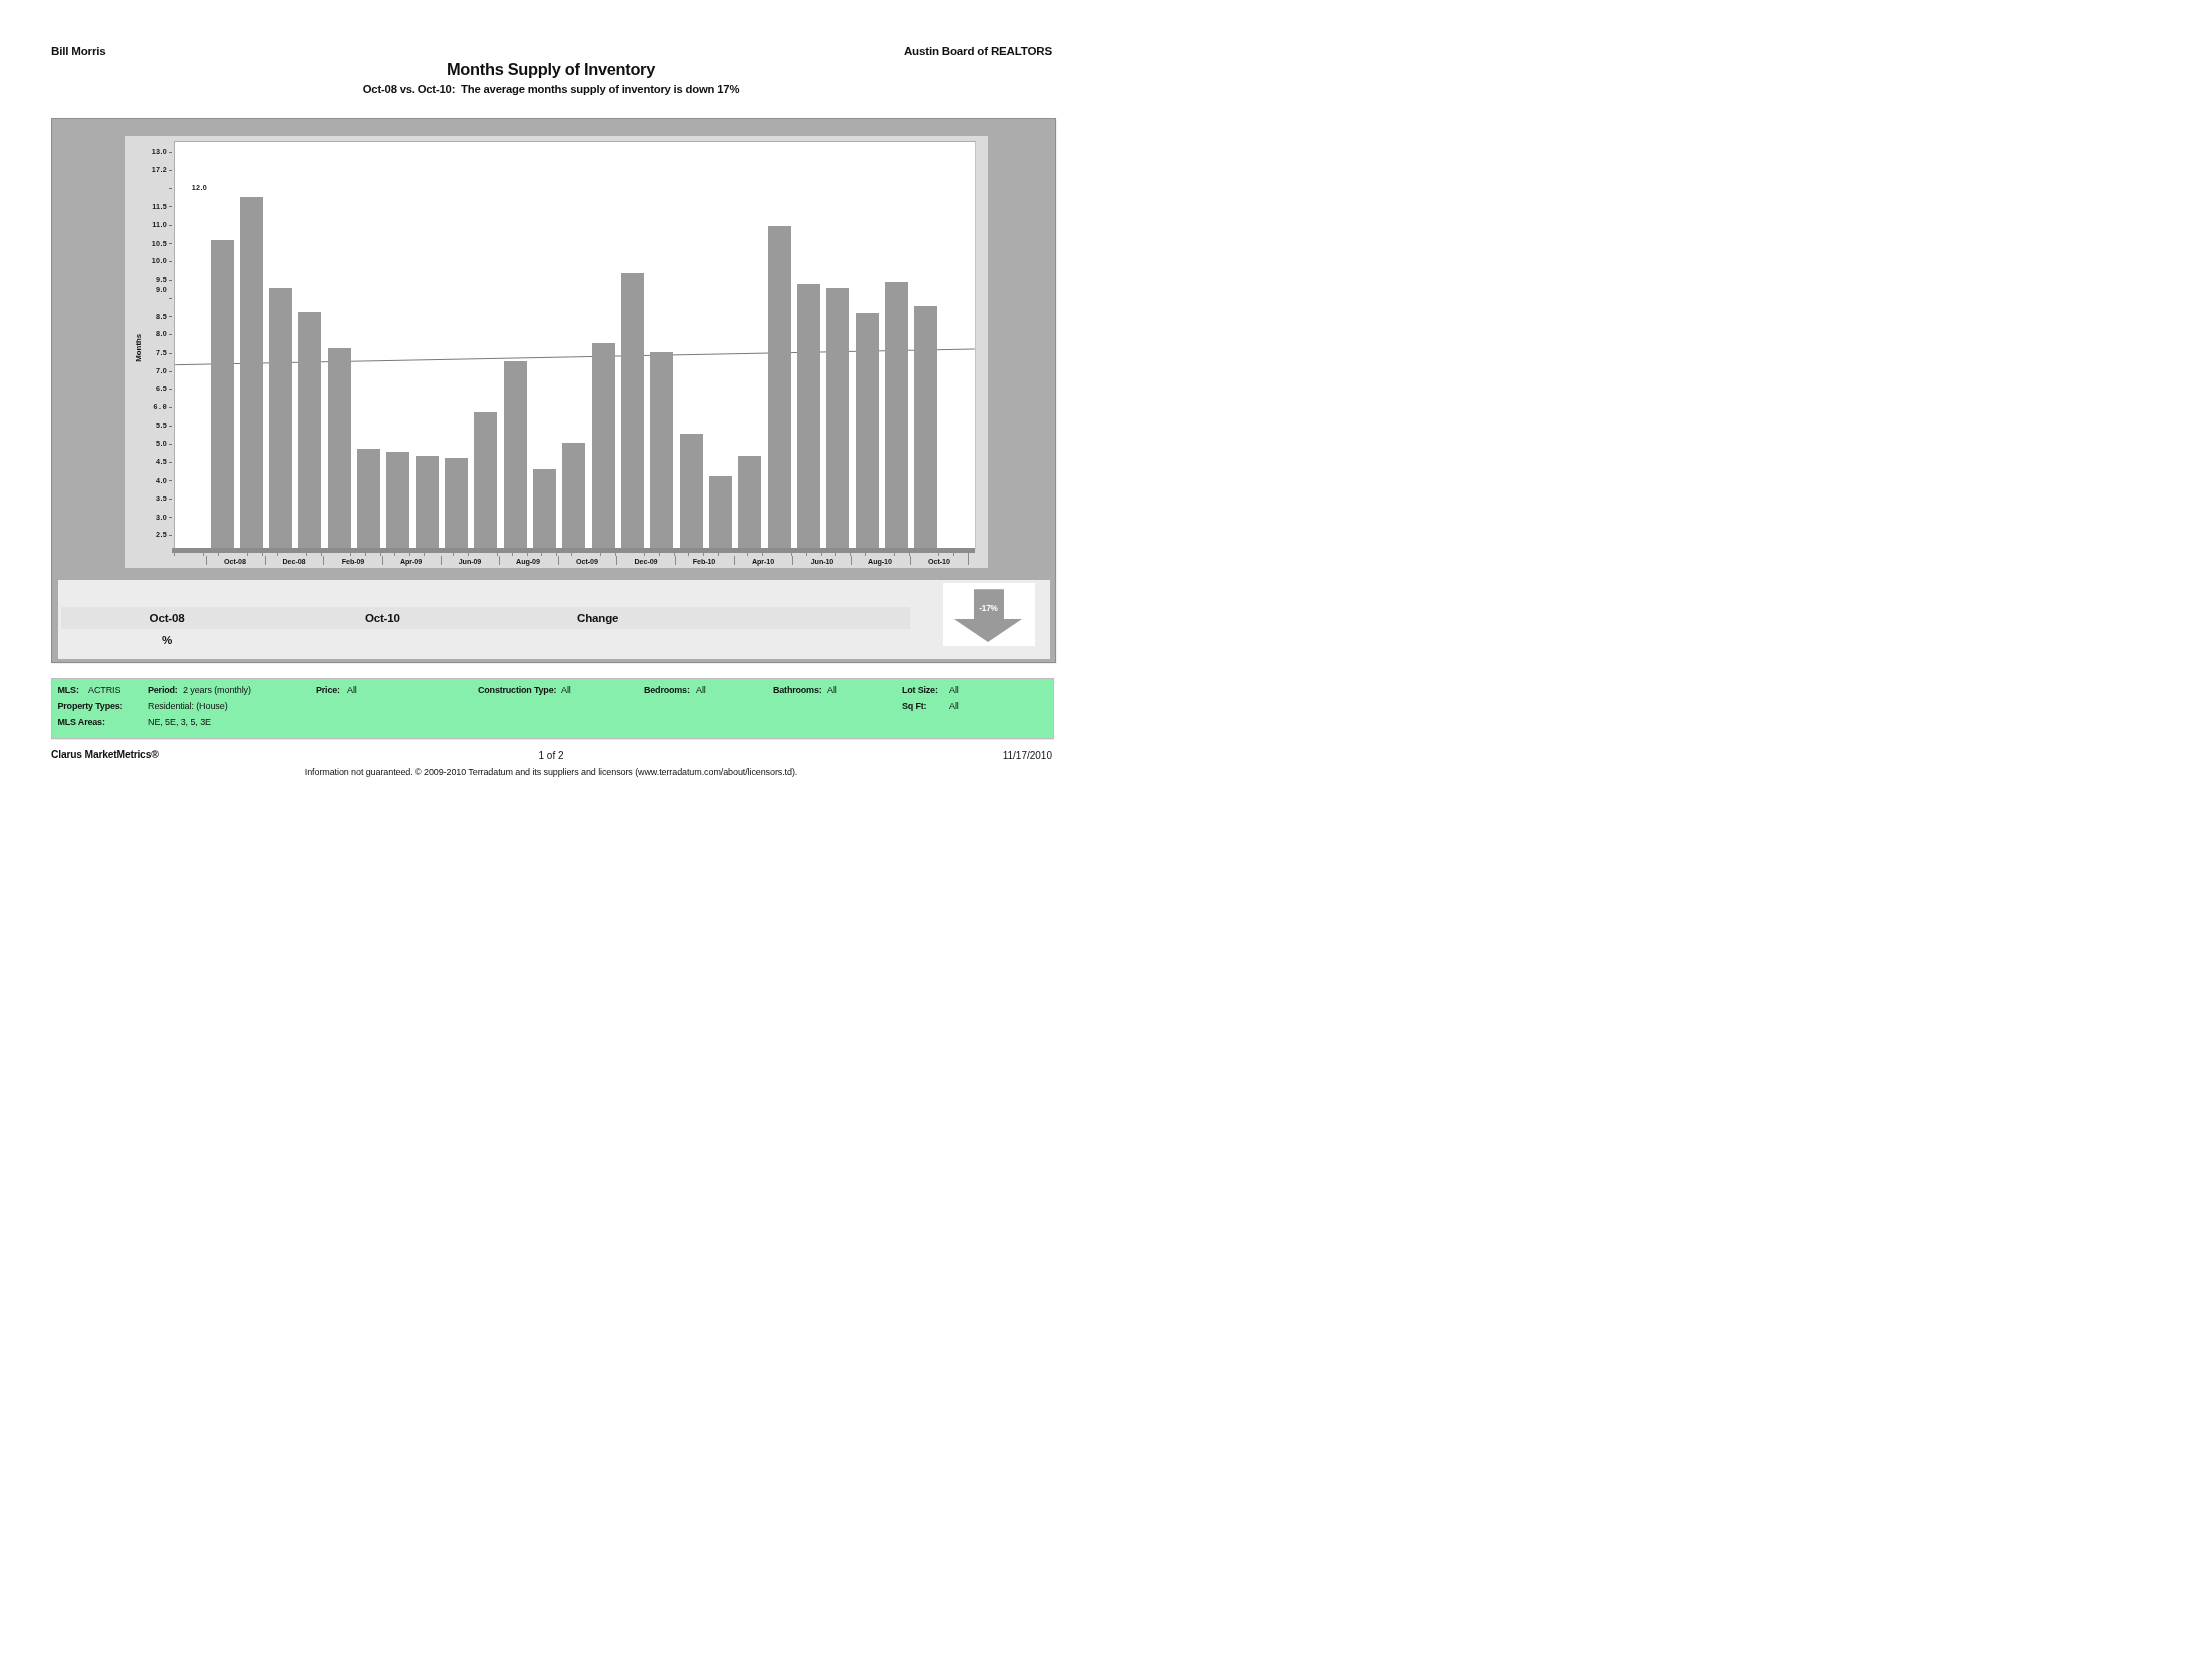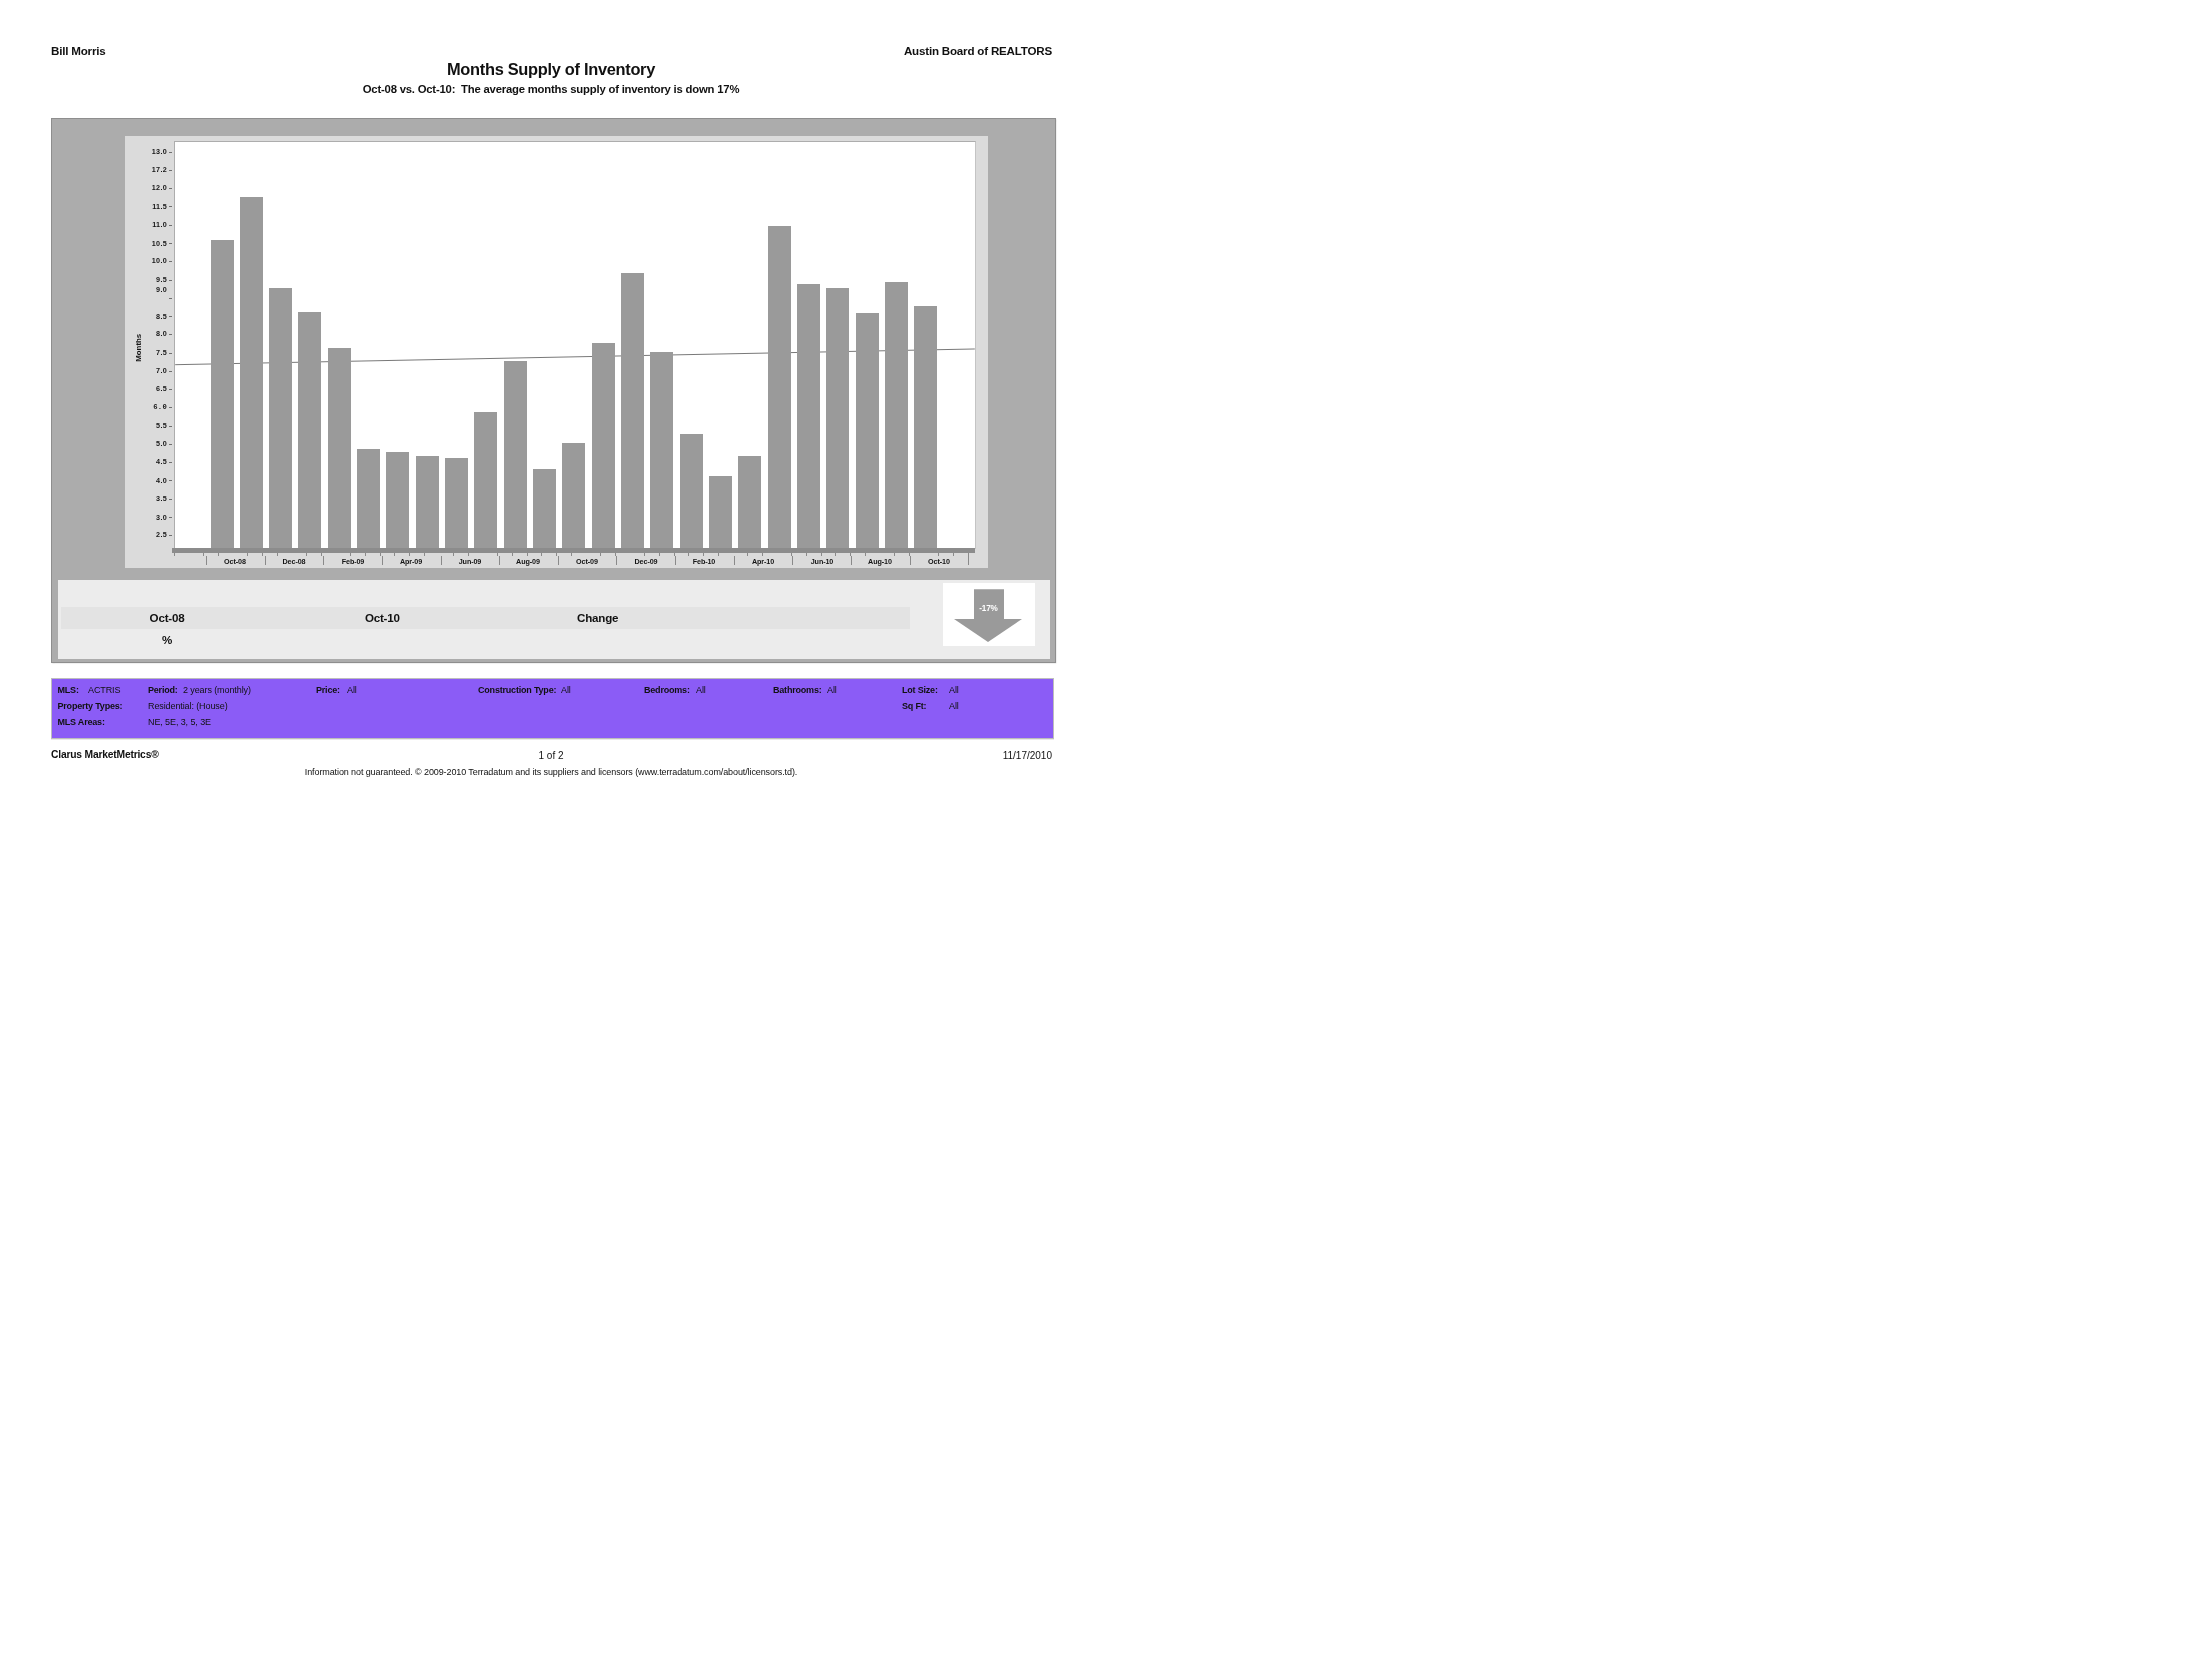--- a/index.html
+++ b/index.html
@@ -39,21 +39,21 @@
   .sheader .scell{font-size:11.6px;font-weight:bold;letter-spacing:-0.2px;}
   .svalues .scell{font-size:11.6px;letter-spacing:-0.2px;}
 
   
   .badge-box{position:absolute;left:885px;top:3.4px;width:92px;height:63px;background:#ffffff;}
   .arrow-shaft{position:absolute;left:31px;top:5.5px;width:30px;height:30px;background:#9a9a9a;border-top:1.4px solid #b3b3b3;}
   .arrow-head{position:absolute;left:11.6px;top:36px;width:0;height:0;border-left:34px solid transparent;border-right:34px solid transparent;border-top:23px solid #9a9a9a;}
   .badge-label{position:absolute;left:0;top:20.5px;width:92px;text-align:center;font-size:8.2px;font-weight:bold;color:#ffffff;z-index:2;letter-spacing:-0.2px;}
 
   
-  .criteria{position:absolute;left:51px;top:678px;width:1001px;height:59px;background:#8b5cf6;border:0.7px solid #bdbdbd;box-shadow:0 0.7px 0 #e0e0e0;}
+  .criteria{position:absolute;left:51px;top:678px;width:1001px;height:59px;background:#86efac;border:0.7px solid #bdbdbd;box-shadow:0 0.7px 0 #e0e0e0;}
   .cfield{position:absolute;font-size:9px;letter-spacing:-0.1px;white-space:nowrap;}
   .cfield b{letter-spacing:-0.2px;}
   .crow1{top:5.5px;} .crow2{top:22px;} .crow3{top:38px;}
 
   
   .footer-brand{position:absolute;left:51px;top:749px;font-size:10.3px;font-weight:bold;letter-spacing:-0.2px;}
   .footer-page{position:absolute;left:0;top:750px;width:100%;text-align:center;font-size:10px;}
   .footer-date{position:absolute;right:50px;top:750px;font-size:10px;}
   .footer-disclaimer{position:absolute;left:0;top:767px;width:100%;text-align:center;font-size:9px;letter-spacing:-0.1px;}
 </style>
@@ -156,21 +156,21 @@
           <div class="ylab" style="top: 139px;">9.5</div>
           <div class="ytick" style="top: 144px;"></div>
           <div class="ylab" style="top: 120px;">10.0</div>
           <div class="ytick" style="top: 125px;"></div>
           <div class="ylab" style="top: 103px;">10.5</div>
           <div class="ytick" style="top: 107px;"></div>
           <div class="ylab" style="top: 84px;">11.0</div>
           <div class="ytick" style="top: 89px;"></div>
           <div class="ylab" style="top: 66px;">11.5</div>
           <div class="ytick" style="top: 70px;"></div>
-          <div class="ylab" style="top: 47px;">12.0</div>
+          <div class="ylab" style="top: 47px; padding-left: 40px;">12.0</div>
           <div class="ytick" style="top: 52px;"></div>
           <div class="ylab" style="top: 29px;">17.2</div>
           <div class="ytick" style="top: 34px;"></div>
           <div class="ylab" style="top: 11px;">13.0</div>
           <div class="ytick" style="top: 15.7px;"></div>
         </div>
       <div id="xAxisLayer">
           <div class="xlab" style="left: 79px;">Oct-08</div>
           <div class="xlab" style="left: 138px;">Dec-08</div>
           <div class="xlab" style="left: 197px;">Feb-09</div>

